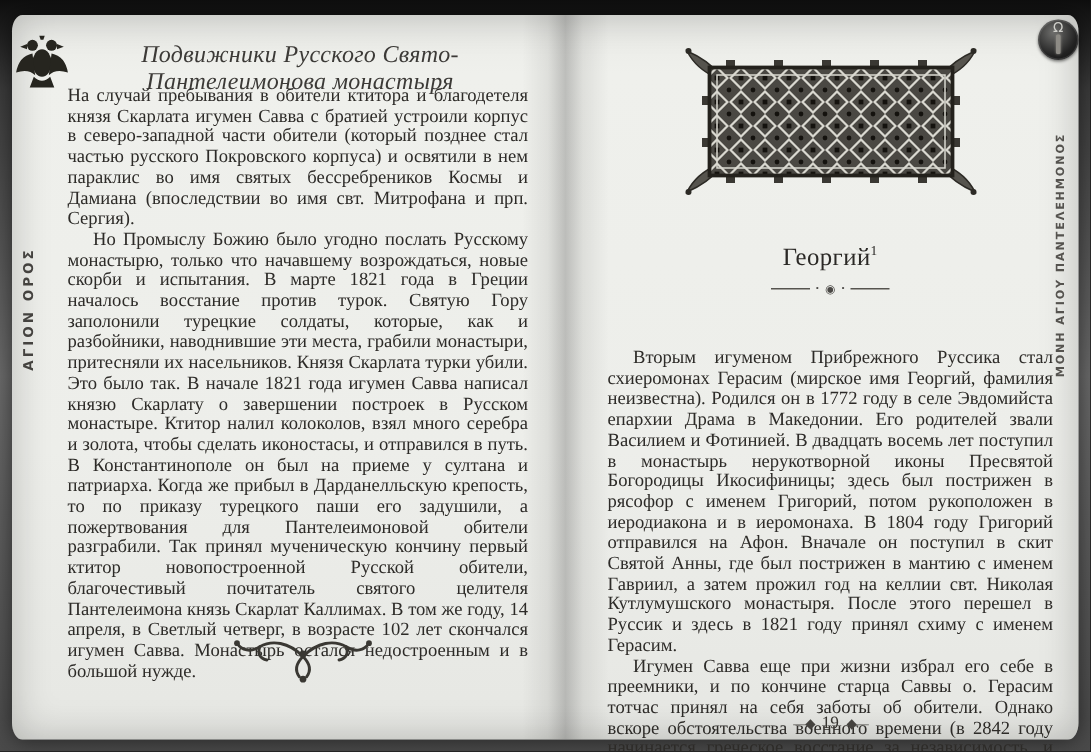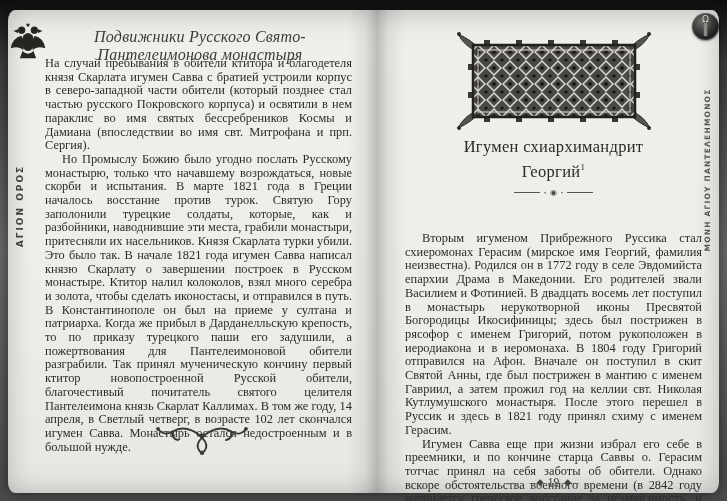--- a/index.html
+++ b/index.html
@@ -137,21 +137,21 @@
           <rect x="14" y="36" width="6" height="6"></rect>
             <rect x="14" y="64" width="6" height="6"></rect>
           <rect x="180" y="36" width="6" height="6"></rect>
             <rect x="180" y="64" width="6" height="6"></rect>
         </g>
         <rect x="19" y="17" width="162" height="72" fill="url(#hp)" stroke="#23211c" stroke-width="2.5"></rect>
         <rect x="24" y="22" width="152" height="62" fill="none" stroke="#d9d8d0" stroke-width="1"></rect>
       </svg>
 
       <h1 class="chapter-title">
-        <span>Игумен схиархимандрит</span><br>
+        <br>
         <span>Георгий</span><sup>1</sup>
       </h1>
 
       <div class="title-divider">
         <span class="td-dot">•</span>
         <span>◉</span>
         <span class="td-dot">•</span>
       </div>
 
       <div class="body-col right-col">

